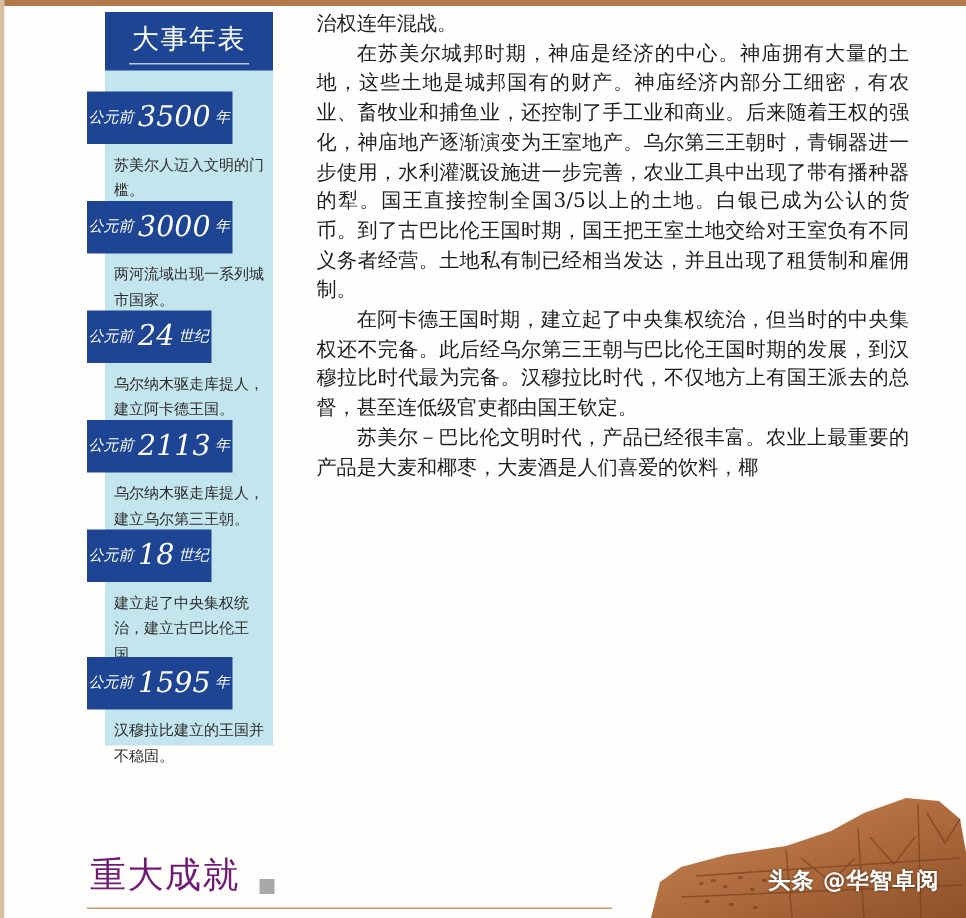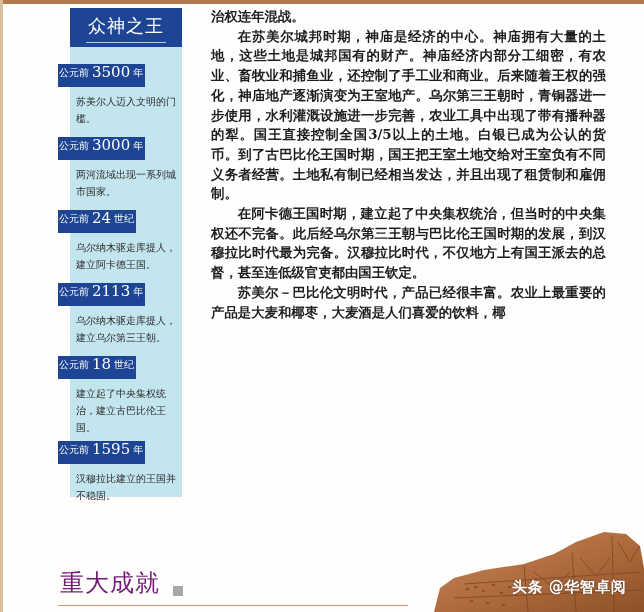--- a/index.html
+++ b/index.html
@@ -35,40 +35,41 @@
   .timeline-title {
     position: absolute; left: 0; top: 6px; width: 112px;
     text-align: center; color: #ffffff; font-size: 18px; letter-spacing: 1px;
   }
   .timeline-title-underline {
     position: absolute; left: 16px; top: 34px; width: 80px; height: 1px;
     background: #b9c8ea;
   }
   .event { position: absolute; left: 58px; width: 124px; }
   .event-date {
-    display: inline-flex; align-items: flex-start;
+    display: inline-flex; align-items: center;
     background: #1d4594; color: #ffffff;
-    height: 23px; line-height: 17px;
+    height: 35px; line-height: 17px;
     padding: 0 2px 0 1px;
+    font-style: italic;
   }
   .event-date .prefix { font-size: 10px; }
-  .event-date .num { font-size: 15px; margin: 0 3px; font-family: "DejaVu Serif", serif; }
+  .event-date .num { font-size: 19px; margin: 0 3px; font-family: "DejaVu Serif", serif; }
   .event-date .unit { font-size: 10px; }
   .event-desc {
     margin-left: 18px; margin-top: 6px;
     width: 102px; font-size: 10px; line-height: 17px; color: #2c2c2c;
   }
 
   
   .main-col {
     position: absolute; left: 211px; top: 7px; width: 395px;
     font-size: 13.4px; line-height: 19.7px; color: #1e1e1e;
     text-align: justify;
   }
-  .main-col p { margin: 0; font-weight: bold; }
+  .main-col p { margin: 0; }
   .main-col p.indent { text-indent: 2em; }
 
   
   .section-heading {
     position: absolute; left: 60px; top: 567px;
     font-size: 24px; color: #701a75; letter-spacing: 1px;
   }
   .section-square {
     position: absolute; left: 173px; top: 586px; width: 10px; height: 10px;
     background: #a8a8a8;
@@ -92,21 +93,21 @@
 </style>
 </head>
 <body>
 
 <div class="top-border"></div>
 <div class="left-border"></div>
 <div class="page"></div>
 
 <div class="timeline"></div>
 <div class="timeline-header">
-  <div class="timeline-title">众神之王</div>
+  <div class="timeline-title">大事年表</div>
   <div class="timeline-title-underline"></div>
 </div>
 
 <div class="event" style="top:61px;">
   <div class="event-date">
     <span class="prefix">公元前</span>
     <span class="num">3500</span>
     <span class="unit">年</span>
   </div>
   <div class="event-desc">苏美尔人迈入文明的门槛。</div>

